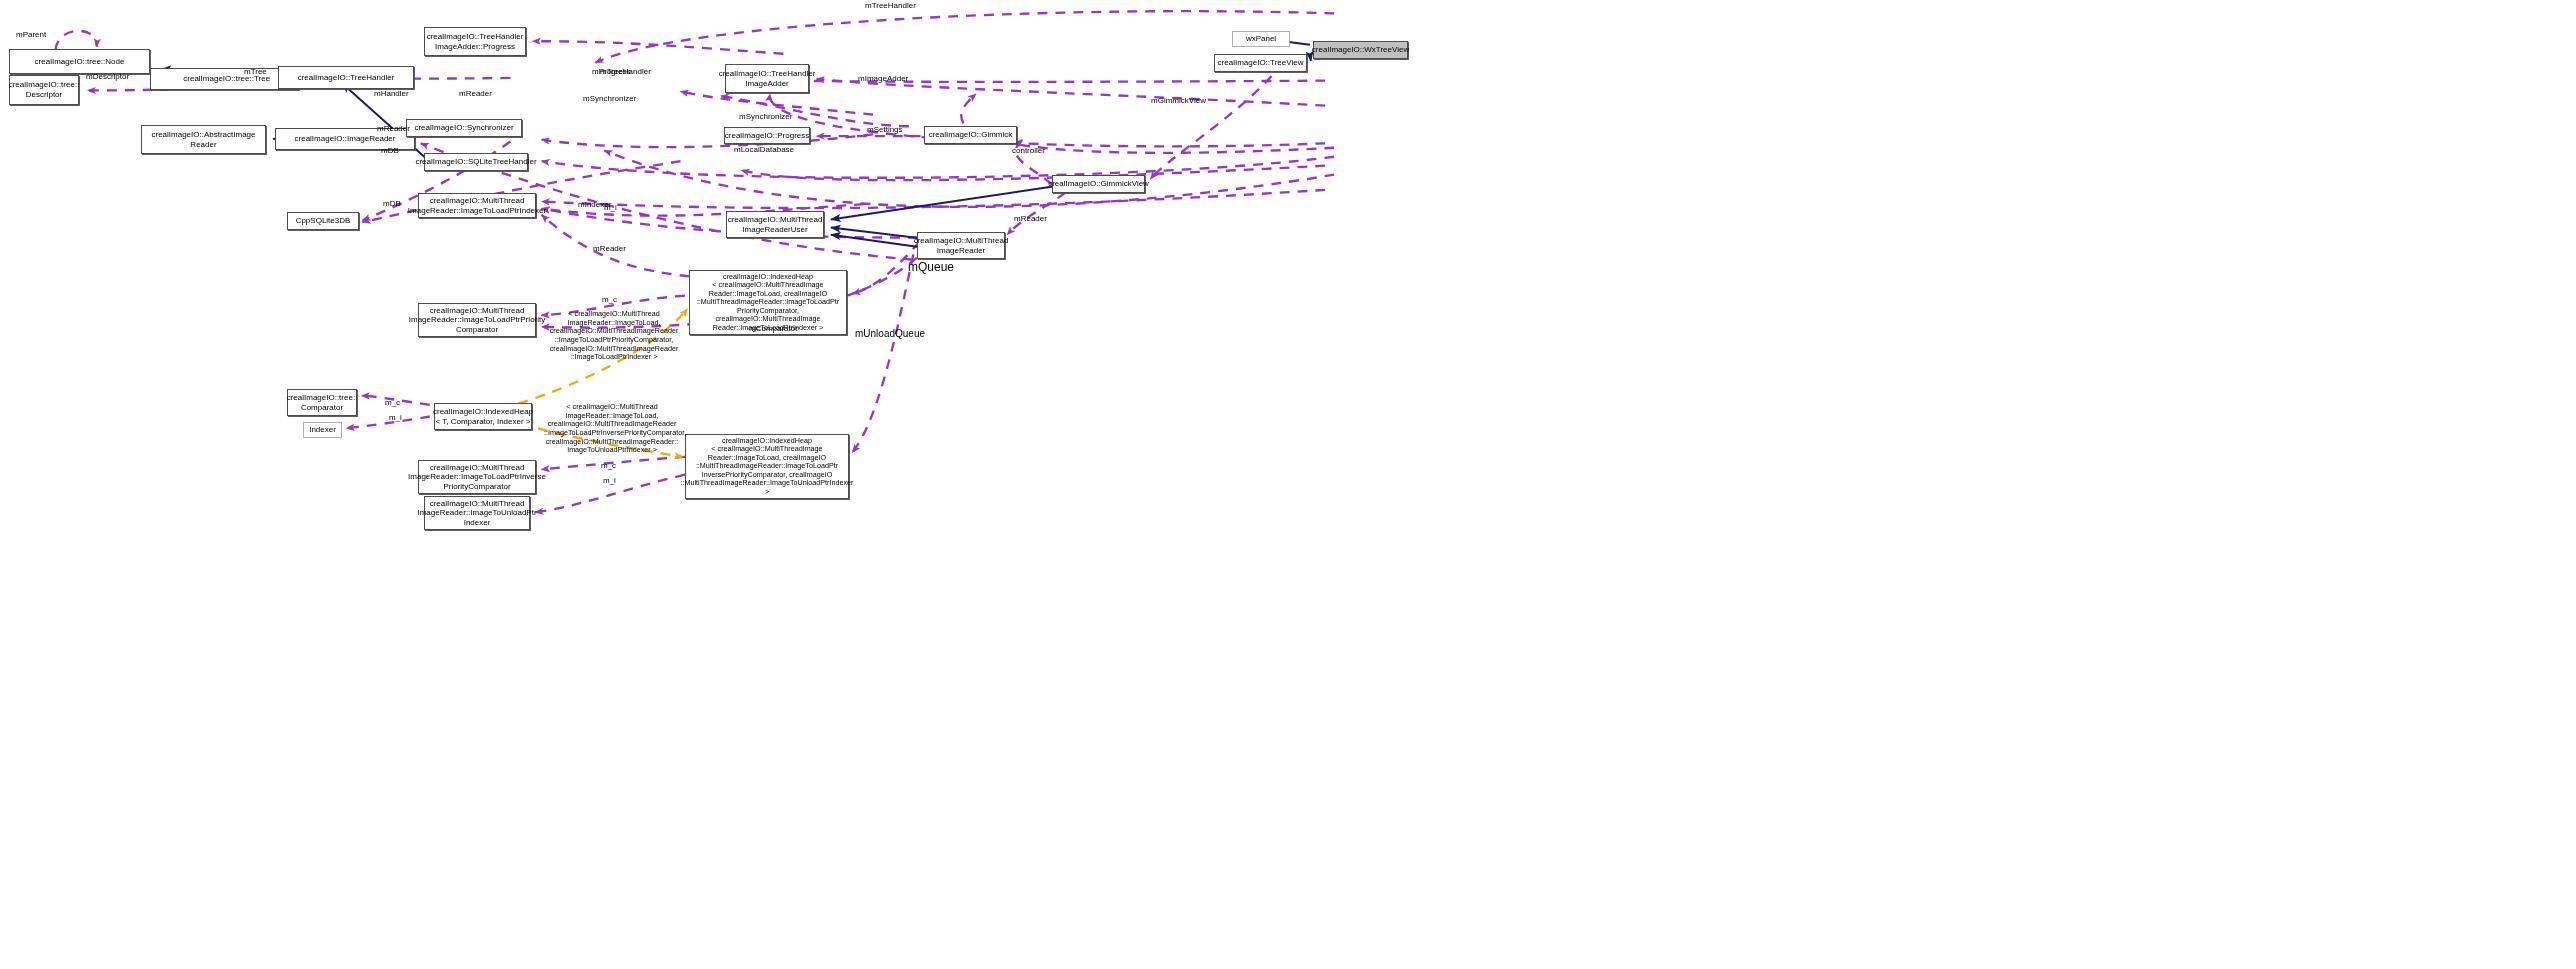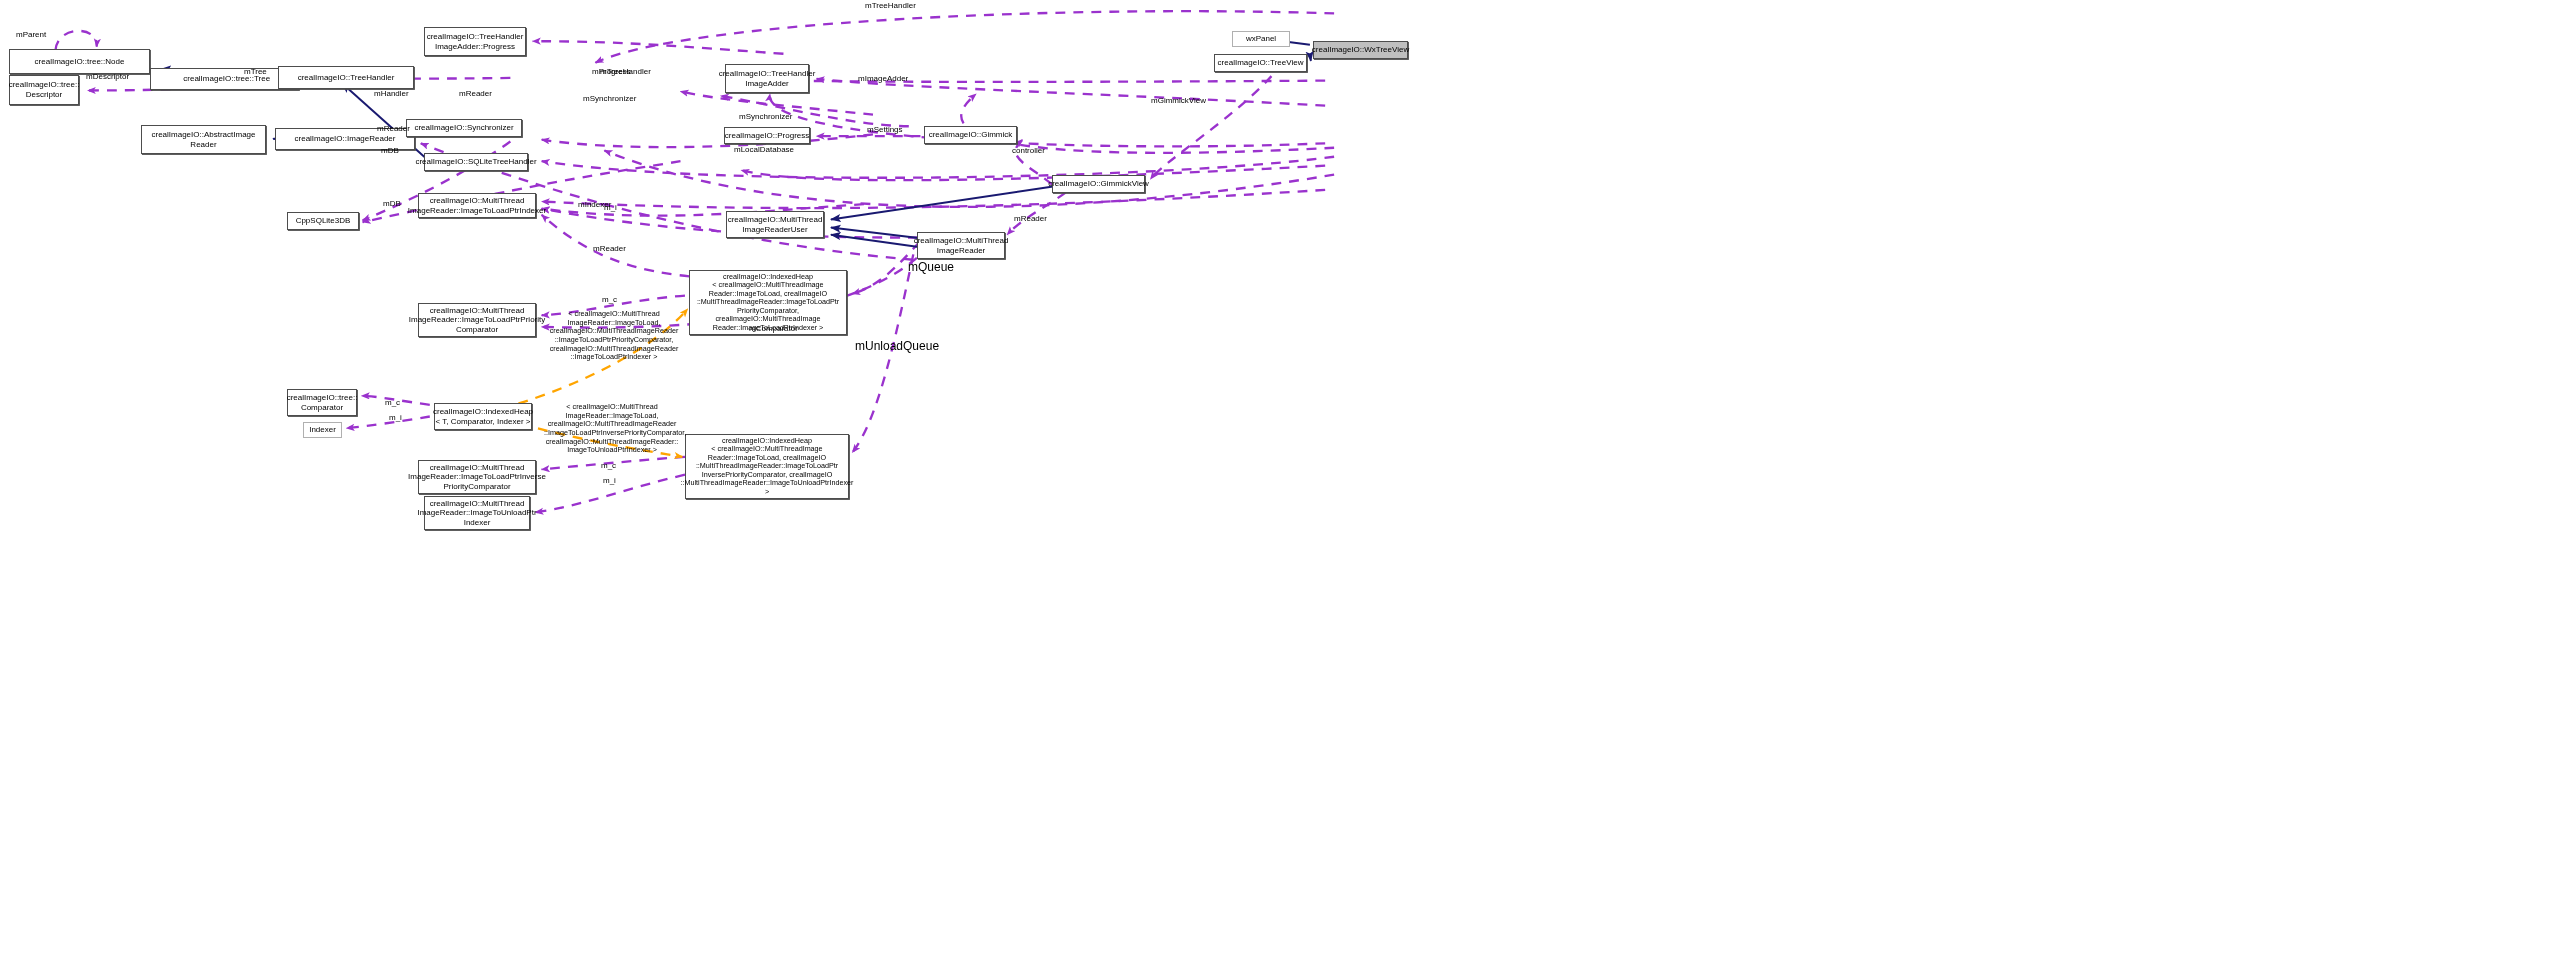--- a/index.html
+++ b/index.html
@@ -164,21 +164,21 @@
       <div class="edgelabel" style="left: 1151px; top: 96px; font-size: 8px;">mGimmickView</div>
       <div class="edgelabel" style="left: 381px; top: 146px; font-size: 8px;">mDB</div>
       <div class="edgelabel" style="left: 383px; top: 199px; font-size: 8px;">mDB</div>
       <div class="edgelabel" style="left: 578px; top: 200px; font-size: 8px;">mIndexer</div>
       <div class="edgelabel" style="left: 604px; top: 203px; font-size: 8px;">m_i</div>
       <div class="edgelabel" style="left: 593px; top: 244px; font-size: 8px;">mReader</div>
       <div class="edgelabel" style="left: 1014px; top: 214px; font-size: 8px;">mReader</div>
       <div class="edgelabel" style="left: 908px; top: 260px; font-size: 12px;">mQueue</div>
       <div class="edgelabel" style="left: 602px; top: 295px; font-size: 8px;">m_c</div>
       <div class="edgelabel" style="left: 749px; top: 324px; font-size: 8px;">mComparator</div>
-      <div class="edgelabel" style="left: 855px; top: 339px; font-size: 12px;">mUnloadQueue</div>
+      <div class="edgelabel" style="left: 855px; top: 328px; font-size: 10px;">mUnloadQueue</div>
       <div class="edgelabel" style="left: 385px; top: 398px; font-size: 8px;">m_c</div>
       <div class="edgelabel" style="left: 389px; top: 413px; font-size: 8px;">m_i</div>
       <div class="edgelabel" style="left: 601px; top: 461px; font-size: 8px;">m_c</div>
       <div class="edgelabel" style="left: 603px; top: 476px; font-size: 8px;">m_i</div>
     </div>
   <div id="tmpls">
       <div class="tmpl" style="left: 546px; top: 310px; width: 136px; font-size: 7.2px;">&lt; crealImageIO::MultiThread
 ImageReader::ImageToLoad,
 crealImageIO::MultiThreadImageReader
 ::ImageToLoadPtrPriorityComparator,

